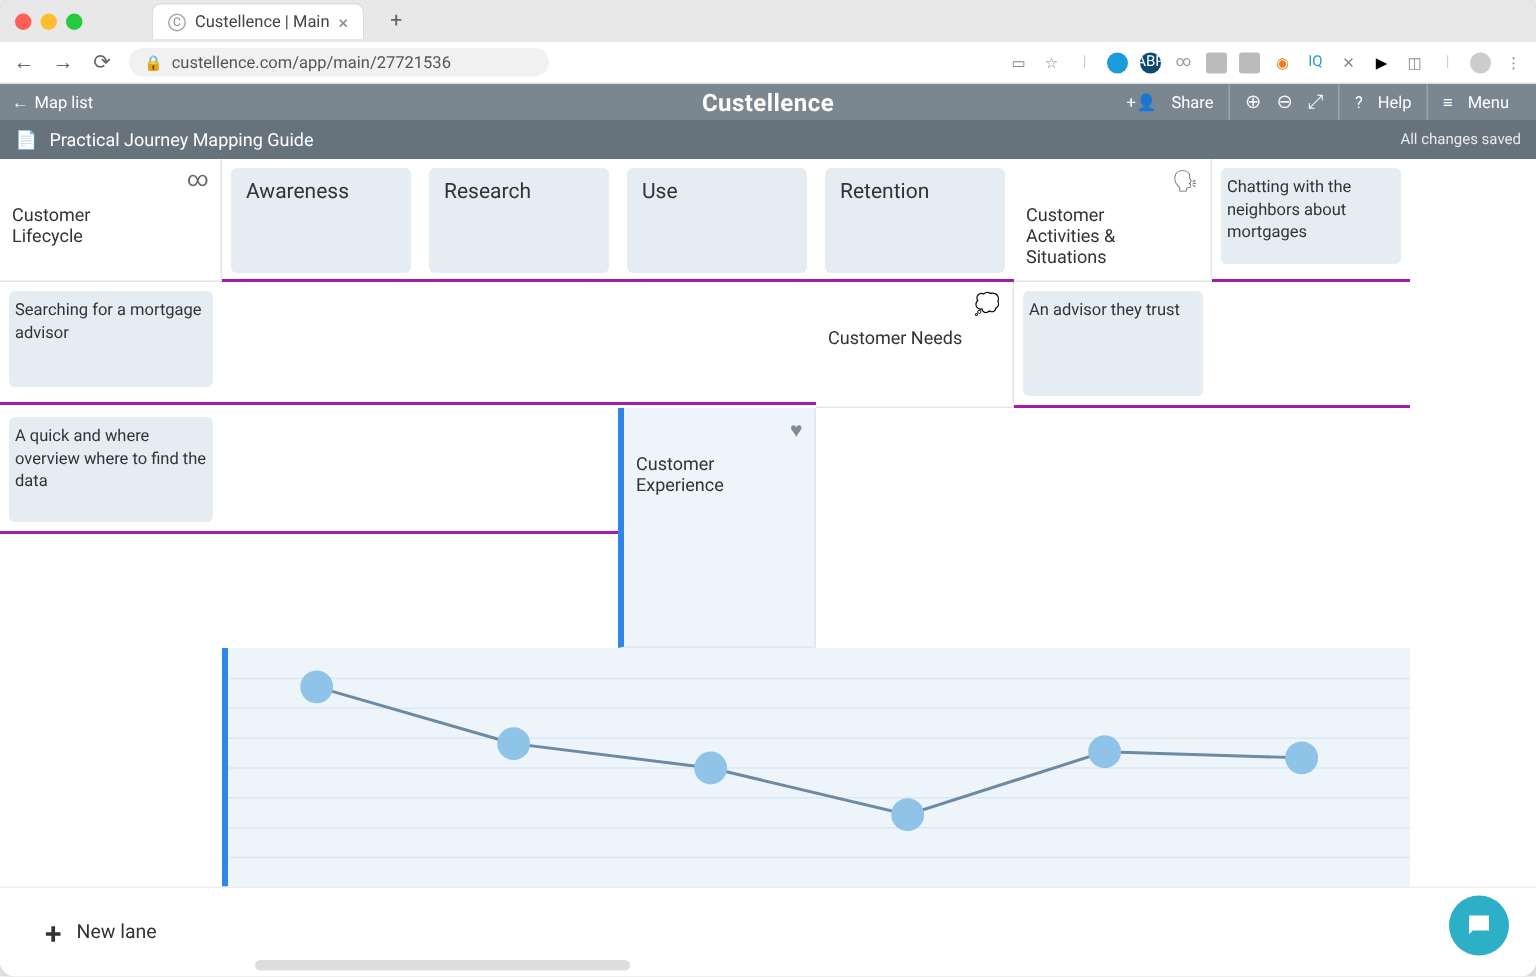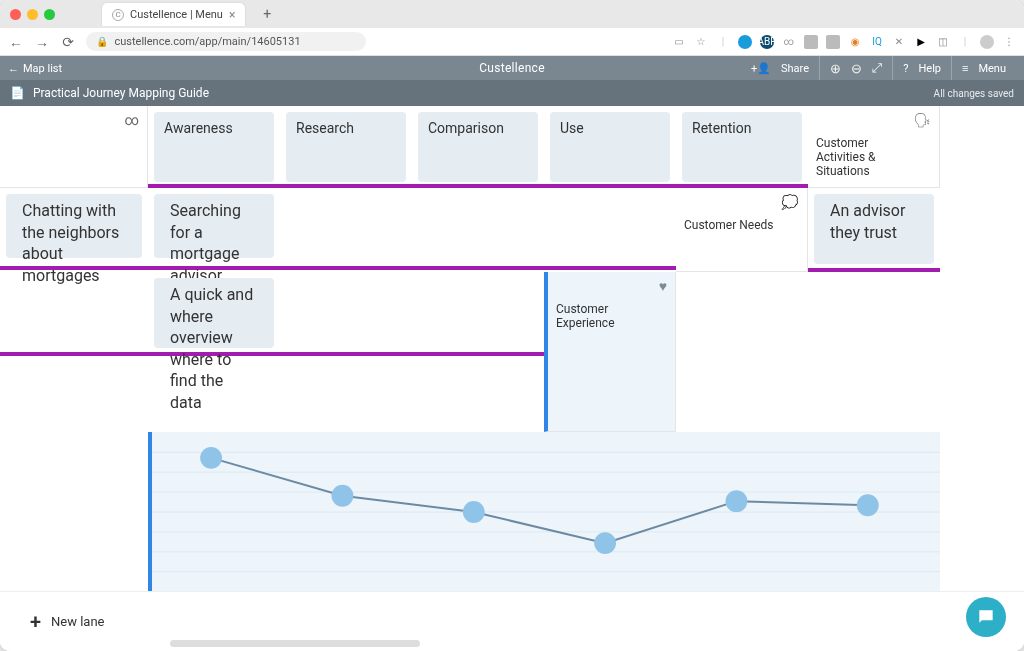--- a/index.html
+++ b/index.html
@@ -24,43 +24,43 @@
 .spacer { flex: 1; }
 .ext-icons { display: flex; gap: 8px; align-items: center; font-size: 12px; color: #888; }
 .ext-icons span { width: 14px; height: 14px; display:inline-flex; align-items:center; justify-content:center; font-size:10px; }
 .dot-blue{width:10px;height:10px;border-radius:50%;background:#1a9cdb;}
 .dot-red{width:12px;height:12px;border-radius:50%;background:#0c4a6e;color:#fff;font-size:7px;display:flex;align-items:center;justify-content:center;}
 .dot-grey{width:10px;height:10px;border-radius:2px;background:#bbb;}
 .avatar{width:16px;height:16px;border-radius:50%;background:#ccc;}
 
 .app-topbar { height: 24px; background: #7a8790; display: flex; align-items: center; color: #fff; font-size: 11px; padding: 0 8px; }
 .app-topbar .back { display:flex; align-items:center; gap:4px; }
-.app-logo { position:absolute; left:50%; transform:translateX(-50%); font-weight:400; font-size:12px; letter-spacing:0.3px; }
+.app-logo { position:absolute; left:50%; transform:translateX(-50%); font-weight:700; font-size:16px; letter-spacing:0.3px; }
 .app-actions { margin-left:auto; display:flex; align-items:center; gap:0; }
 .act-group { display:flex; align-items:center; gap:10px; padding:0 10px; border-left:1px solid rgba(255,255,255,0.25); height:24px; }
 .act-group:first-child{border-left:none;}
 .iconbtn { font-size:13px; opacity:0.9; }
 
 .docbar { height: 26px; background: #66737d; display: flex; align-items: center; color: #fff; font-size: 12px; padding: 0 10px; gap:8px; }
 .docbar .savestate { margin-left:auto; font-size:10px; opacity:0.85; }
 
 .canvas { flex: 1; position: relative; background: #fff; overflow: hidden; }
 .grid { display: grid; grid-template-columns: 148px repeat(6, 132px); }
 .labelcol { border-right: 1px solid #e5e5e5; }
 .lane-label { border-bottom: 1px solid #e5e5e5; padding: 10px 8px; position: relative; font-size: 12px; color: #333; display:flex; align-items:flex-start; }
 .lane-label .txt{ padding-top: 20px; max-width: 95px;}
 .lane-icon { position: absolute; right: 8px; top: 6px; color: #666; font-size: 14px; }
 .row-h1 { height: 82px; }
 .row-h2 { height: 82px; }
 .row-h3 { height: 84px; }
 .row-h4 { height: 160px; background: #edf5fb; border-left: 4px solid #2f86e6; }
 
-.cell { border-bottom: 4px solid #a21caf; padding: 6px; }
+.cell { border-bottom: 2px solid #a21caf; padding: 6px; }
 .phase-card { background: #e5ecf2; border-radius: 4px; height: 70px; padding: 8px 10px; font-size: 14px; color: #333; }
-.sticky { background: #e5ecf2; border-radius: 4px; height: 64px; padding: 6px 16px; font-size: 16px; color: #333; line-height: 1.35; }
+.sticky { background: #e5ecf2; border-radius: 4px; height: 64px; padding: 6px 4px; font-size: 11px; color: #333; line-height: 1.35; }
 .sticky-tall { height: 70px; }
 
 .exp-lane { position: relative; height: 160px; background: #edf5fb; border-left: 4px solid #2f86e6; }
 .exp-svg { position:absolute; top:0; left:0; width:100%; height:100%; }
 
 .bottombar { position:absolute; bottom: 0; left:0; right:0; height: 60px; background:#fff; display:flex; align-items:center; padding: 0 30px; border-top: 1px solid #eee;}
 .newlane { display:flex; align-items:center; gap:10px; font-size:13px; color:#333; }
 .plus { font-size: 20px; font-weight:600; }
 
 .intercom { position:absolute; right: 18px; bottom: 14px; width: 40px; height:40px; border-radius:50%; background:#2db0c7; display:flex; align-items:center; justify-content:center; color:#fff; }
@@ -71,33 +71,33 @@
 <body>
 
 <div class="browser-frame">
 
   <div class="titlebar">
     <div class="traffic-light tl-red"></div>
     <div class="traffic-light tl-yellow"></div>
     <div class="traffic-light tl-green"></div>
     <div class="tab">
       <span class="favi">C</span>
-      <span>Custellence | Menu</span>
+      <span>Custellence | Main</span>
       <span class="close">×</span>
     </div>
     <div class="newtab">+</div>
   </div>
 
   <div class="addrbar">
     <span class="navbtn">←</span>
     <span class="navbtn">→</span>
     <span class="navbtn">⟳</span>
     <div class="addr">
       <span class="lock">🔒</span>
-      <span>custellence.com/app/main/14605131</span>
+      <span>custellence.com/app/main/27721536</span>
     </div>
     <div class="spacer"></div>
     <div class="ext-icons">
       <span>▭</span>
       <span>☆</span>
       <span style="color:#ccc">|</span>
       <span class="dot-blue"></span>
       <span class="dot-red">ABP</span>
       <span style="color:#999;">∞</span>
       <span class="dot-grey"></span>
@@ -143,31 +143,29 @@
   <div class="docbar">
     <span>📄</span>
     <span>Practical Journey Mapping Guide</span>
     <span class="savestate">All changes saved</span>
   </div>
 
   <div class="canvas">
     <div class="grid">
 
       <div class="labelcol lane-label row-h1">
+        <div class="txt">Customer Lifecycle</div>
         <span class="lane-icon">∞</span>
       </div>
 
       <div class="cell row-h1">
           <div class="phase-card"><span>Awareness</span></div>
         </div>
       <div class="cell row-h1">
           <div class="phase-card"><span>Research</span></div>
-        </div>
-      <div class="cell row-h1">
-          <div class="phase-card"><span>Comparison</span></div>
         </div>
       <div class="cell row-h1">
           <div class="phase-card"><span>Use</span></div>
         </div>
       <div class="cell row-h1">
           <div class="phase-card"><span>Retention</span></div>
         </div>
 
       <div class="labelcol lane-label row-h2">
         <div class="txt">Customer Activities &amp; Situations</div>

